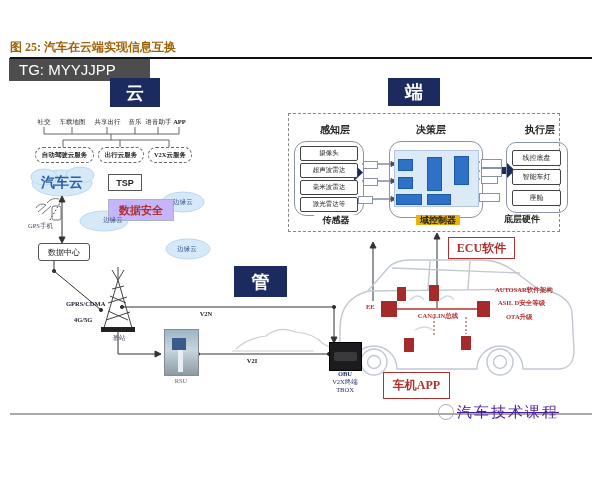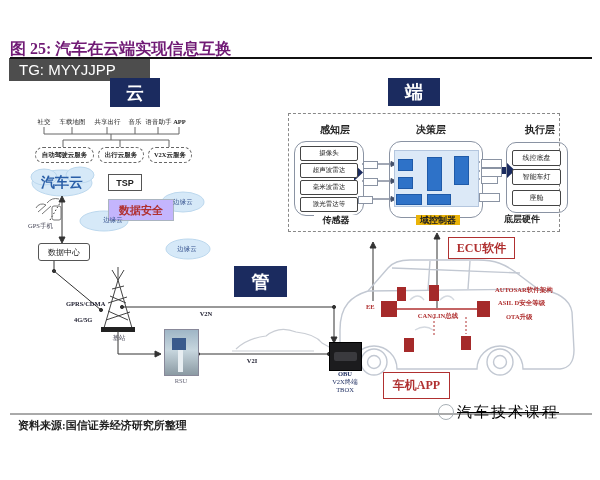--- a/index.html
+++ b/index.html
@@ -3,35 +3,35 @@
 <meta charset="utf-8">
 <style>
   html,body{margin:0;padding:0;background:#fff;}
   .stage{position:relative;width:600px;height:480px;background:#ffffff;overflow:hidden;
          font-family:"Liberation Serif","DejaVu Serif",serif;color:#222;}
   .abs{position:absolute;}
   .navy{background:#1b2b5f;color:#fff;display:flex;align-items:center;justify-content:center;
         font-weight:bold;font-family:"Liberation Serif","DejaVu Serif",serif;}
   .grayban{background:#4d4d4d;color:#fff;display:flex;align-items:center;
            font-family:"Liberation Sans","DejaVu Sans",sans-serif;}
-  .ttl{font-weight:bold;font-size:16px;color:#701a75;}
+  .ttl{font-weight:bold;font-size:12px;color:#a16207;}
   .whitebox{background:#fff;border:1px solid #555;display:flex;align-items:center;justify-content:center;}
   .dashedbox{background:#fff;border:1px dashed #666;border-radius:8px;display:flex;align-items:center;justify-content:center;}
   .roundc{border:1.2px solid #8a93a3;border-radius:12px;background:transparent;}
   .cell{background:#fff;border:1px solid #444;border-radius:2px;display:flex;align-items:center;justify-content:center;}
   .bluebox{background:#2e72c8;border:1px solid #1f5aa8;}
   .conn{background:#fff;border:1px solid #8a93a3;}
   .tiny{font-size:6.5px;line-height:1;}
   .lbl{font-weight:bold;}
   .red{color:#b03030;}
   .redbox{background:#fff;border:1.5px solid #b03030;color:#b03030;display:flex;align-items:center;justify-content:center;font-weight:bold;}
   .cloudtxt{color:#2a5fa8;font-weight:bold;}
   .edgetxt{color:#33508d;}
   .ctr{display:flex;align-items:center;justify-content:center;text-align:center;}
-  .watermark{color:#000000;}
+  .watermark{color:#4c1d95;}
 </style>
 </head>
 <body>
 
 <div class="stage">
 
   <svg width="600" height="480" class="abs" style="left:0;top:0">
 
     <g fill="#d6e9f8" stroke="#bcd8ee" stroke-width="1">
       <ellipse cx="62" cy="183" rx="30" ry="13"></ellipse>
@@ -269,19 +269,18 @@
   <div class="abs lbl ctr" style="left:500px;top:214px;width:44px;height:10px;font-size:9px;background:#fff;">底层硬件</div>
 
   <div class="abs redbox" style="left:448px;top:237px;width:65px;height:20px;font-size:12px;">ECU软件</div>
   <div class="abs red lbl tiny" style="left:366px;top:304px;">EE</div>
   <div class="abs red lbl tiny ctr" style="left:412px;top:312px;width:52px;height:8px;">CAN/LIN总线</div>
   <div class="abs red lbl tiny" style="left:495px;top:287px;">AUTOSAR软件架构</div>
   <div class="abs red lbl tiny" style="left:498px;top:300px;">ASIL D安全等级</div>
   <div class="abs red lbl tiny" style="left:506px;top:314px;">OTA升级</div>
   <div class="abs redbox" style="left:383px;top:372px;width:65px;height:25px;font-size:12px;">车机APP</div>
 
-  <div class="abs lbl" style="left:18px;top:418px;font-size:11px;color:#222;">资料来源:国信证券经济研究所整理</div>
 
   <div class="abs" style="left:438px;top:404px;width:14px;height:14px;border:1.5px solid #a8b0b6;border-radius:50%;"></div>
   <div class="abs watermark" style="left:457px;top:403px;font-size:15px;letter-spacing:2px;text-decoration:line-through;">汽车技术课程</div>
 
 
 </div>
 
 </body></html>

